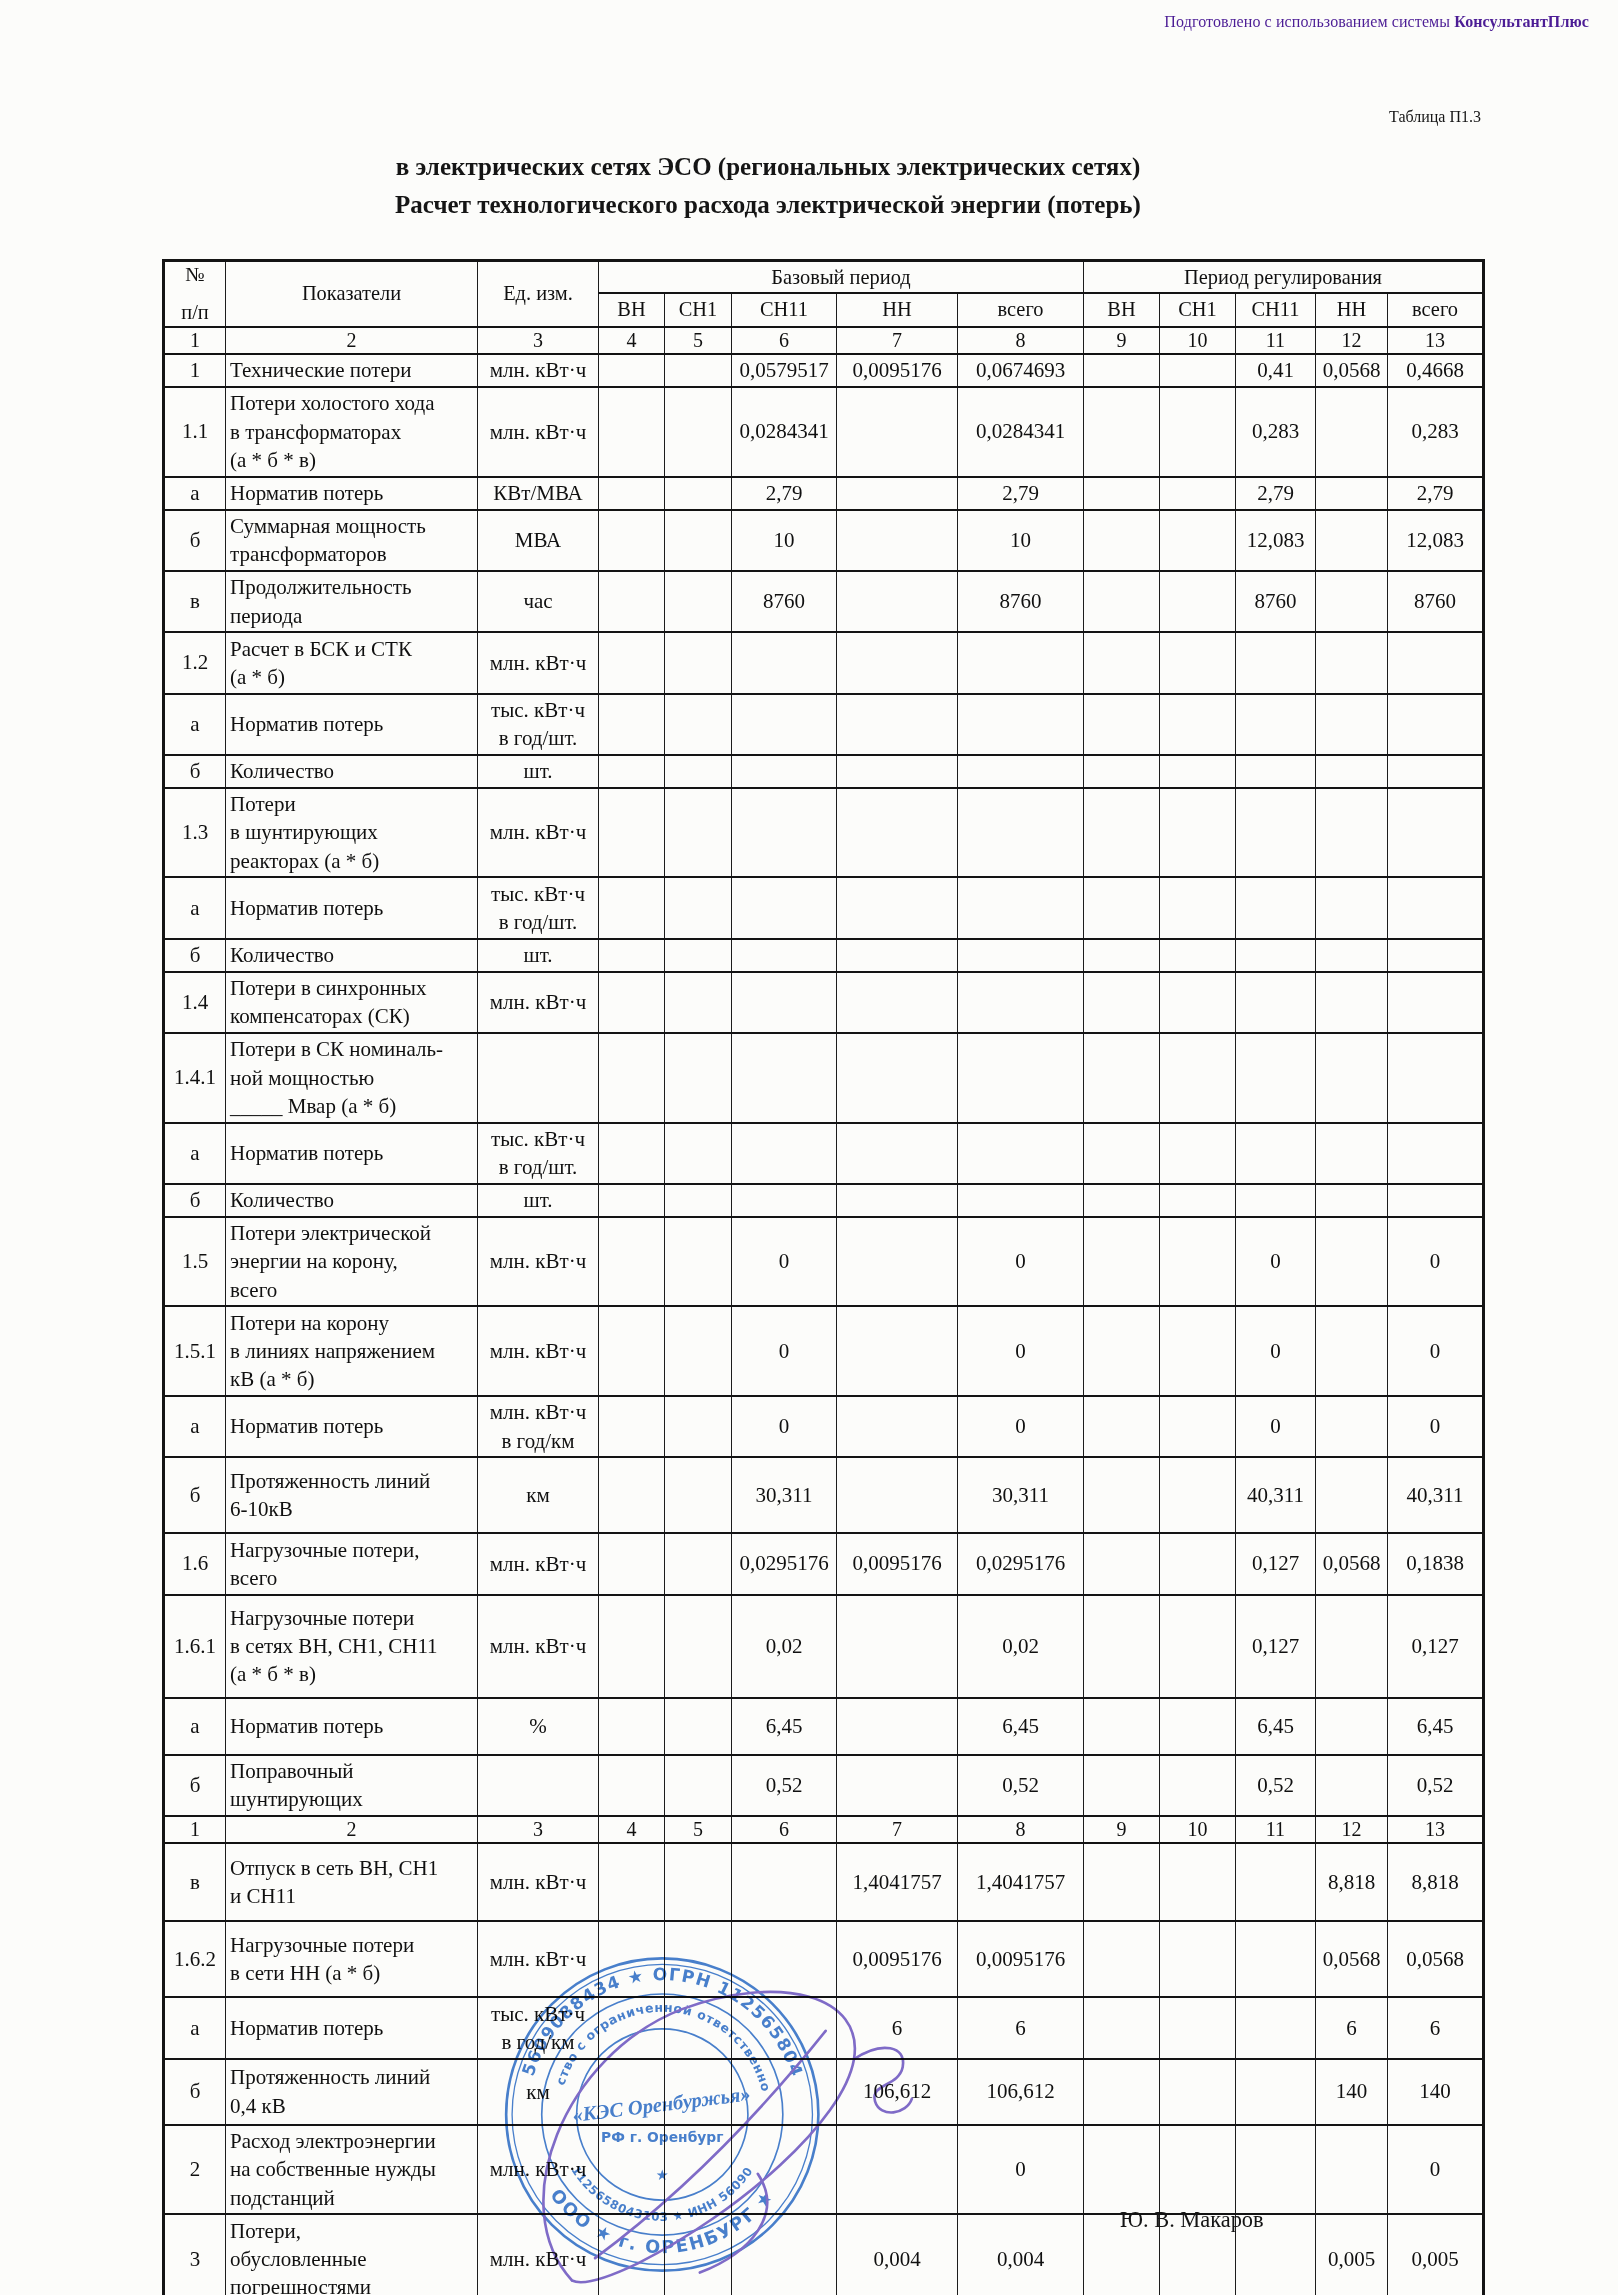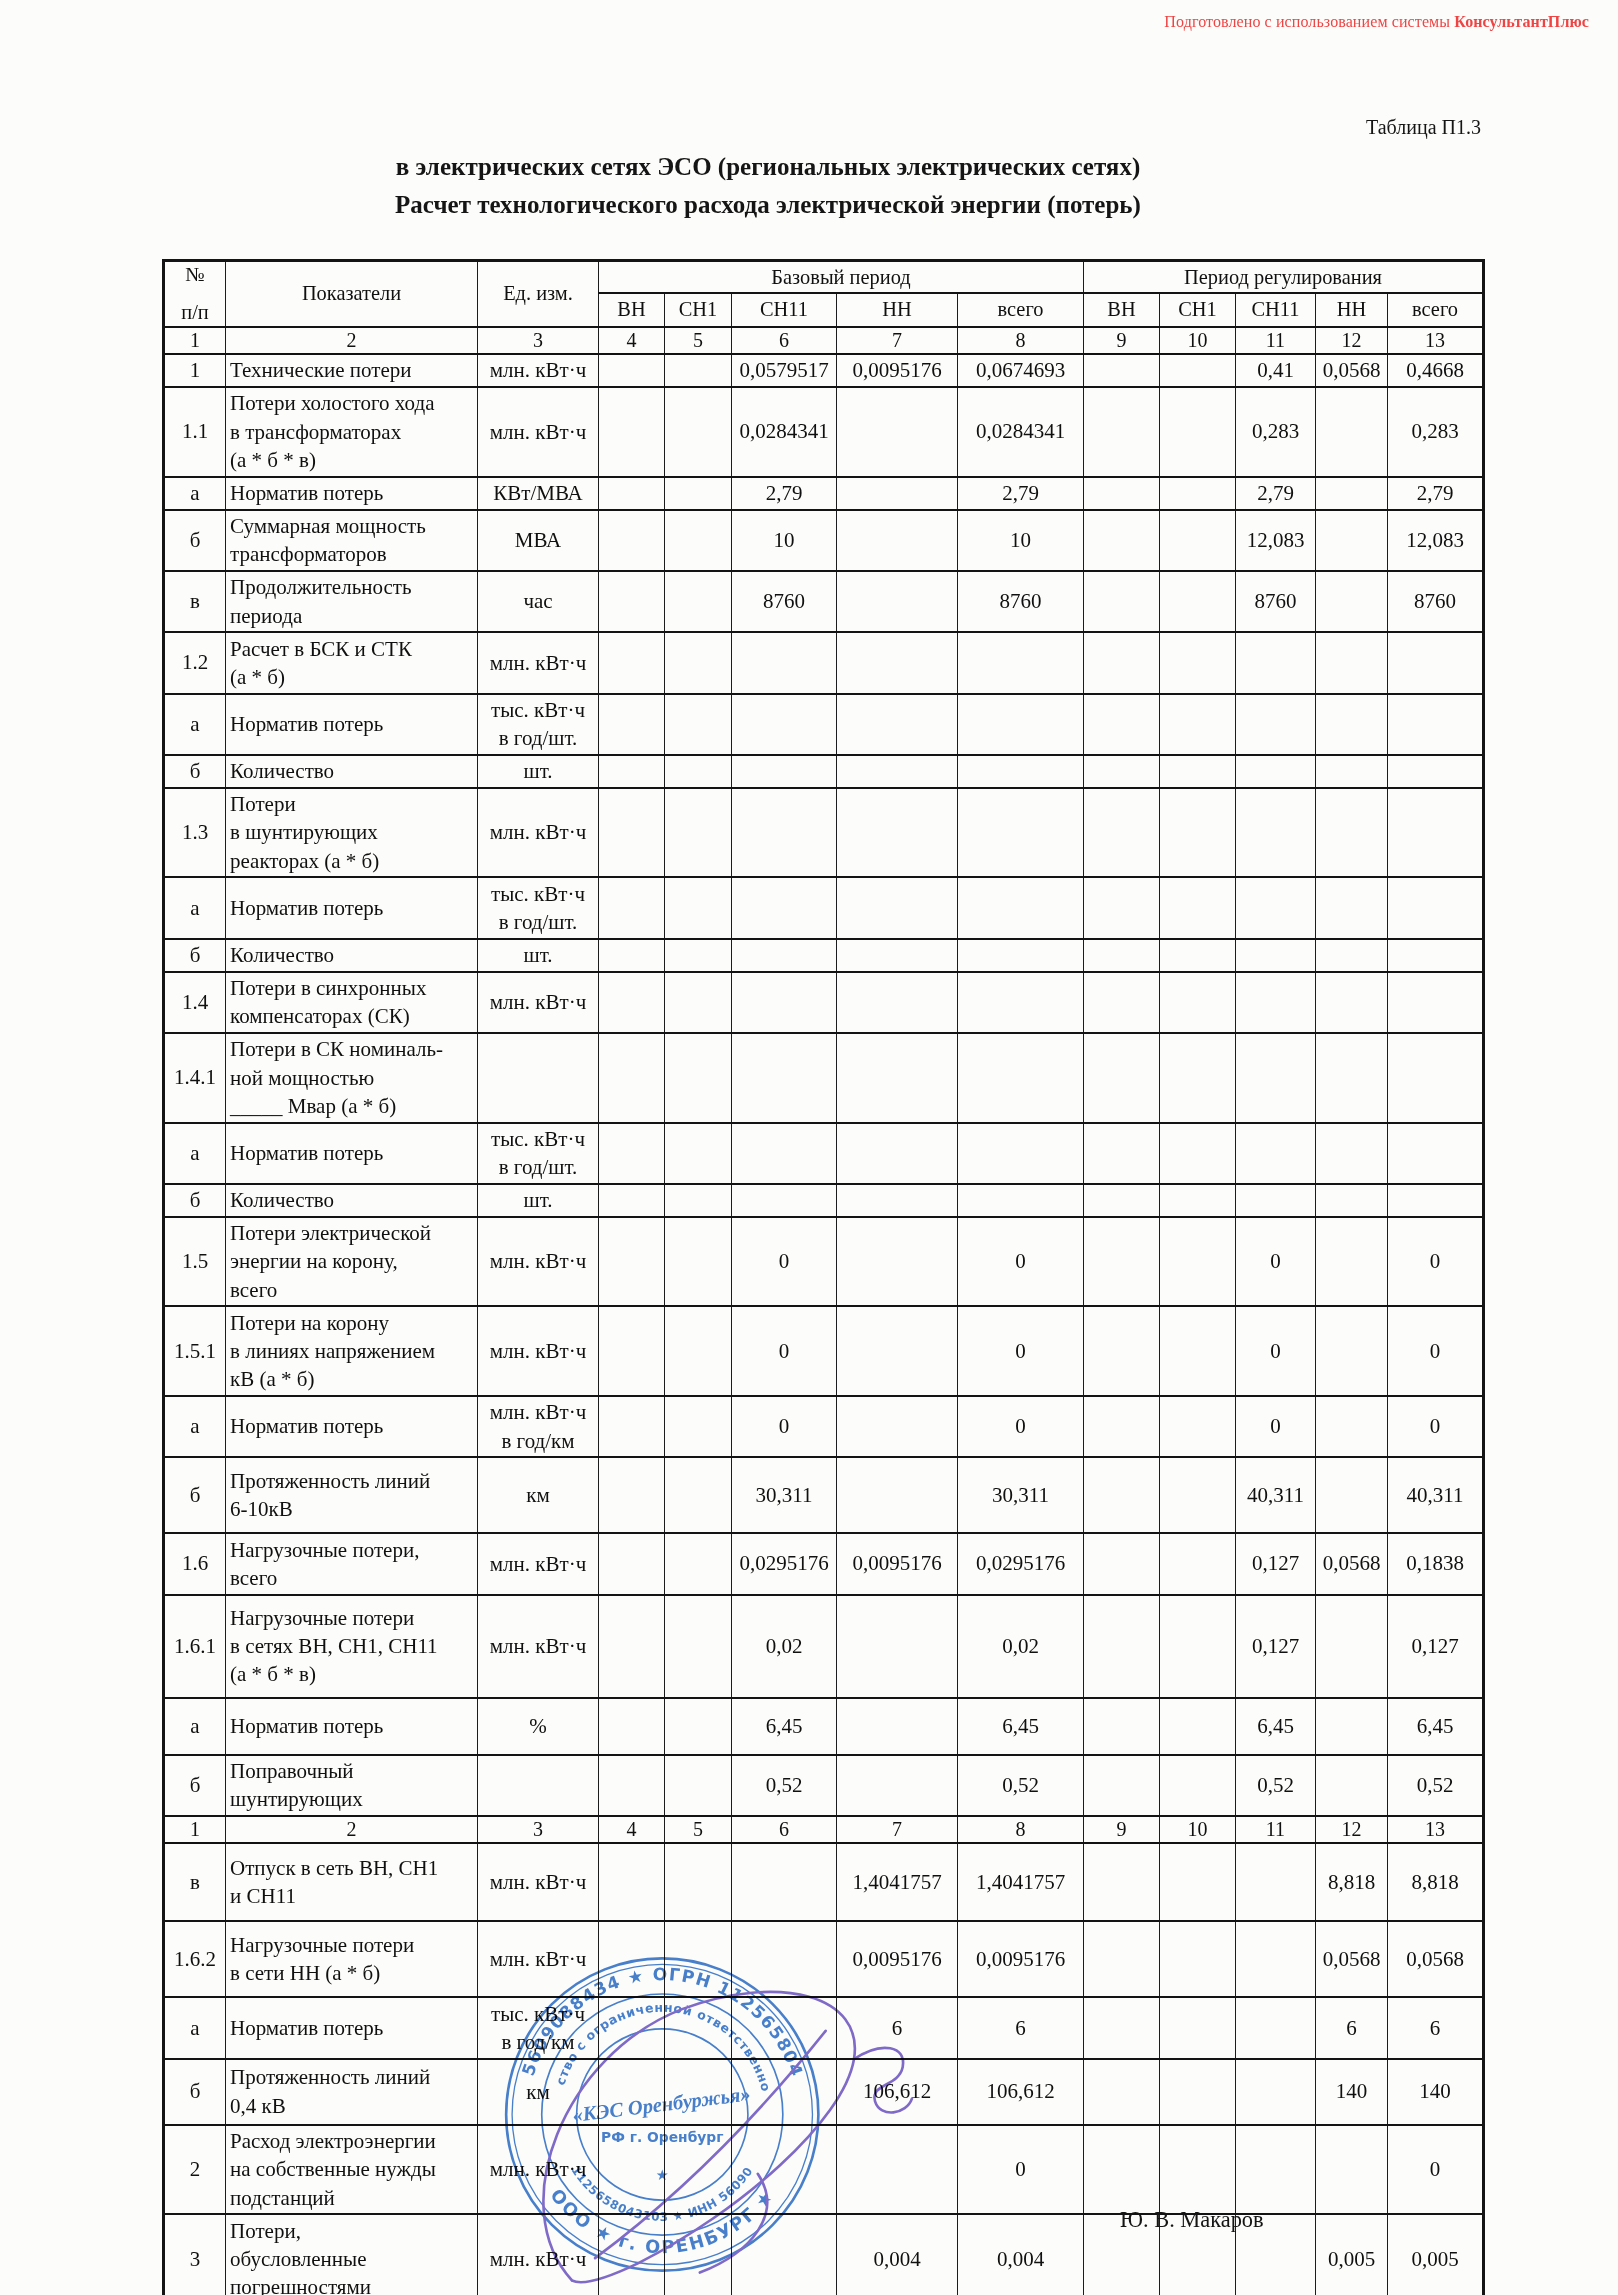--- a/index.html
+++ b/index.html
@@ -3,25 +3,25 @@
 <meta charset="utf-8">
 <style>
   html,body { margin:0; padding:0; background:#e8e8e6; }
   .page {
     position:relative; width:1619px; height:2295px;
     background:#fcfcfa; overflow:hidden;
     font-family:"Liberation Serif", serif; color:#151515;
   }
   .watermark {
     position:absolute; top:13px; right:30px;
-    font-size:16px; color:#ef4444; letter-spacing:0.1px;
+    font-size:16px; color:#4c1d95; letter-spacing:0.1px;
   }
   .watermark b { font-weight:bold; }
   .table-label {
-    position:absolute; top:116px; right:138px; font-size:20px;
+    position:absolute; top:108px; right:138px; font-size:16px;
   }
   .doc-title {
     position:absolute; top:148px; left:99px; width:1338px;
     text-align:center; font-size:25px; font-weight:bold; line-height:1.5;
   }
   table.main {
     position:absolute; left:162px; top:259px; width:1319px;
     border-collapse:collapse; table-layout:fixed;
     font-size:21px; color:#101010;
     border:3.3px solid #141414;

